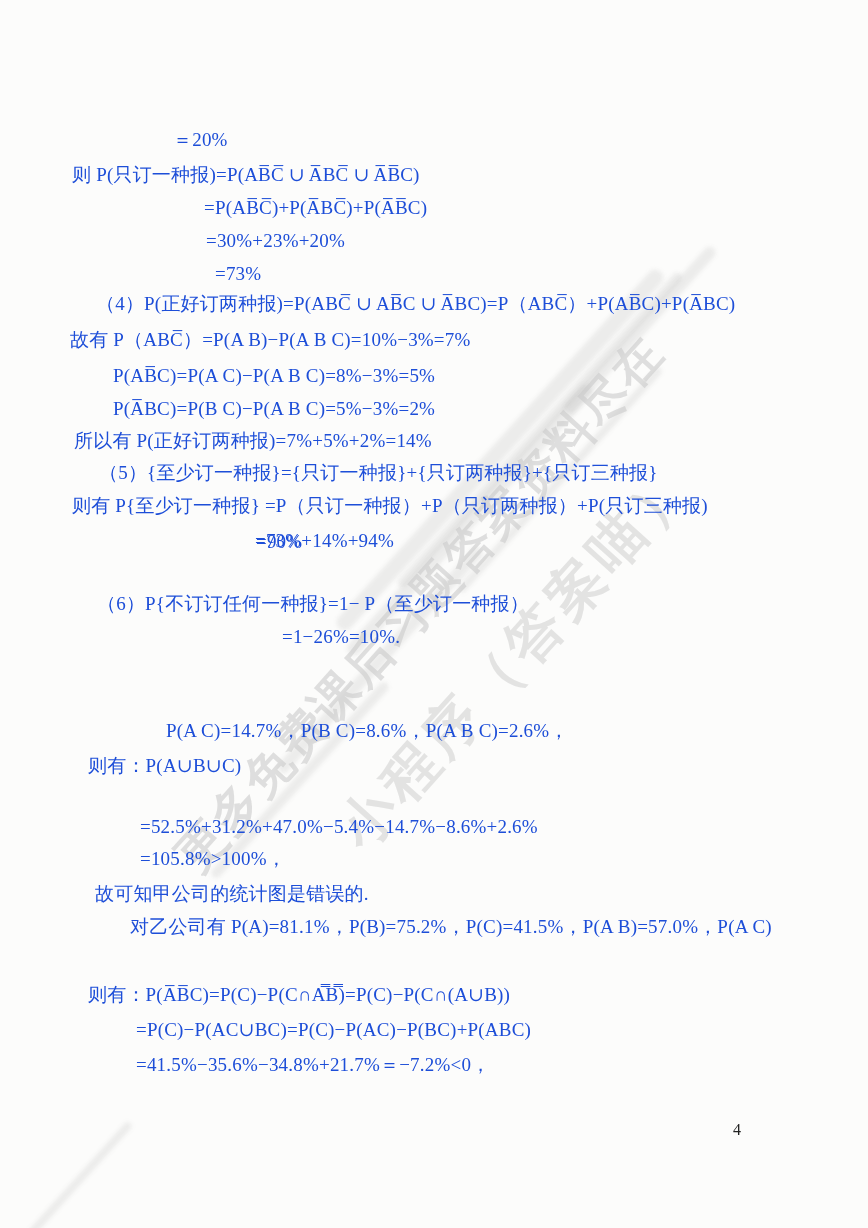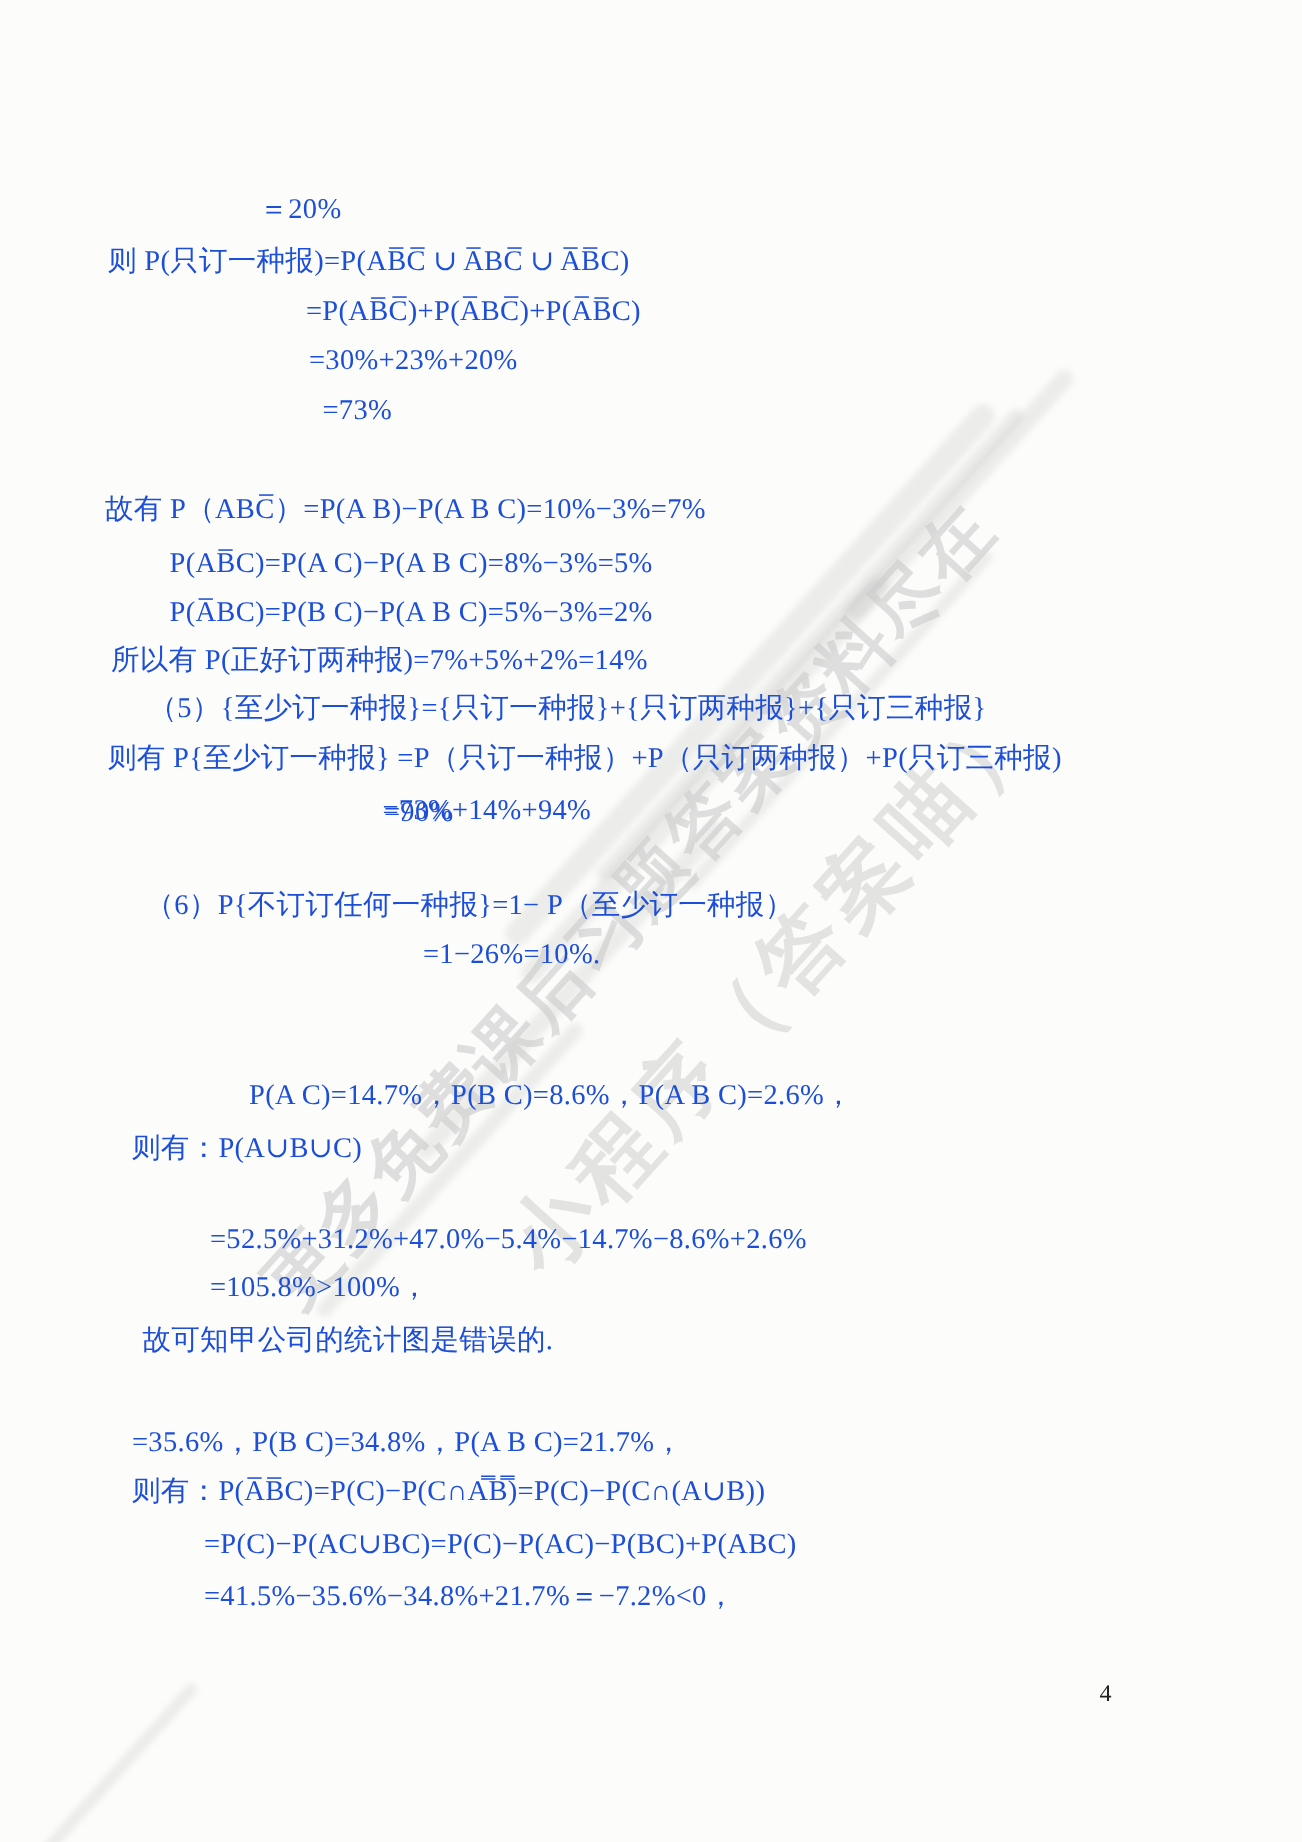--- a/index.html
+++ b/index.html
@@ -67,35 +67,36 @@
   <div class="stroke b8"></div>
 
   <div class="wm wm1">更多免费课后习题答案资料尽在</div>
   <div class="wm wm2">小程序（答案喵）</div>
 
   <div class="line" style="left:173px;top:128px">＝20%</div>
   <div class="line" style="left:72px;top:163px">则 P(只订一种报)=P(AB̅C̅ ∪ A̅BC̅ ∪ A̅B̅C)</div>
   <div class="line" style="left:204px;top:196px">=P(AB̅C̅)+P(A̅BC̅)+P(A̅B̅C)</div>
   <div class="line" style="left:206px;top:229px">=30%+23%+20%</div>
   <div class="line" style="left:215px;top:262px">=73%</div>
+  <div class="line" style="left:96px;top:292px">（4）P(正好订两种报)=P(ABC̅ ∪ AB̅C ∪ A̅BC)=P（ABC̅）+P(AB̅C)+P(A̅BC)</div>
   <div class="line" style="left:70px;top:328px">故有 P（ABC̅）=P(A B)−P(A B C)=10%−3%=7%</div>
   <div class="line" style="left:113px;top:364px">P(AB̅C)=P(A C)−P(A B C)=8%−3%=5%</div>
   <div class="line" style="left:113px;top:397px">P(A̅BC)=P(B C)−P(A B C)=5%−3%=2%</div>
   <div class="line" style="left:74px;top:429px">所以有 P(正好订两种报)=7%+5%+2%=14%</div>
   <div class="line" style="left:99px;top:461px">（5）{至少订一种报}={只订一种报}+{只订两种报}+{只订三种报}</div>
   <div class="line" style="left:72px;top:494px">则有 P{至少订一种报} =P（只订一种报）+P（只订两种报）+P(只订三种报)</div>
   <div class="line" style="left:255px;top:529px">=73%+14%+94%</div>
   <div class="line" style="left:256px;top:530px">=90%</div>
   <div class="line" style="left:97px;top:592px">（6）P{不订订任何一种报}=1− P（至少订一种报）</div>
   <div class="line" style="left:282px;top:625px">=1−26%=10%.</div>
   <div class="line" style="left:166px;top:719px">P(A C)=14.7%，P(B C)=8.6%，P(A B C)=2.6%，</div>
   <div class="line" style="left:88px;top:754px">则有：P(A∪B∪C)</div>
   <div class="line" style="left:140px;top:815px">=52.5%+31.2%+47.0%−5.4%−14.7%−8.6%+2.6%</div>
   <div class="line" style="left:140px;top:847px">=105.8%&gt;100%，</div>
   <div class="line" style="left:95px;top:882px">故可知甲公司的统计图是错误的.</div>
-  <div class="line" style="left:88px;top:950px">=35.6%，P(B C)=34.8%，P(A B C)=21.7%，</div>
+  <div class="line" style="left:130px;top:915px">对乙公司有 P(A)=81.1%，P(B)=75.2%，P(C)=41.5%，P(A B)=57.0%，P(A C)</div>
   <div class="line" style="left:136px;top:1018px">=P(C)−P(AC∪BC)=P(C)−P(AC)−P(BC)+P(ABC)</div>
   <div class="line" style="left:88px;top:983px">则有：P(A̅B̅C)=P(C)−P(C∩A̿B̿)=P(C)−P(C∩(A∪B))</div>
   <div class="line" style="left:136px;top:1053px">=41.5%−35.6%−34.8%+21.7%＝−7.2%&lt;0，</div>
 
   <div class="pageno">4</div>
 
 </div>
 
 </body></html>

